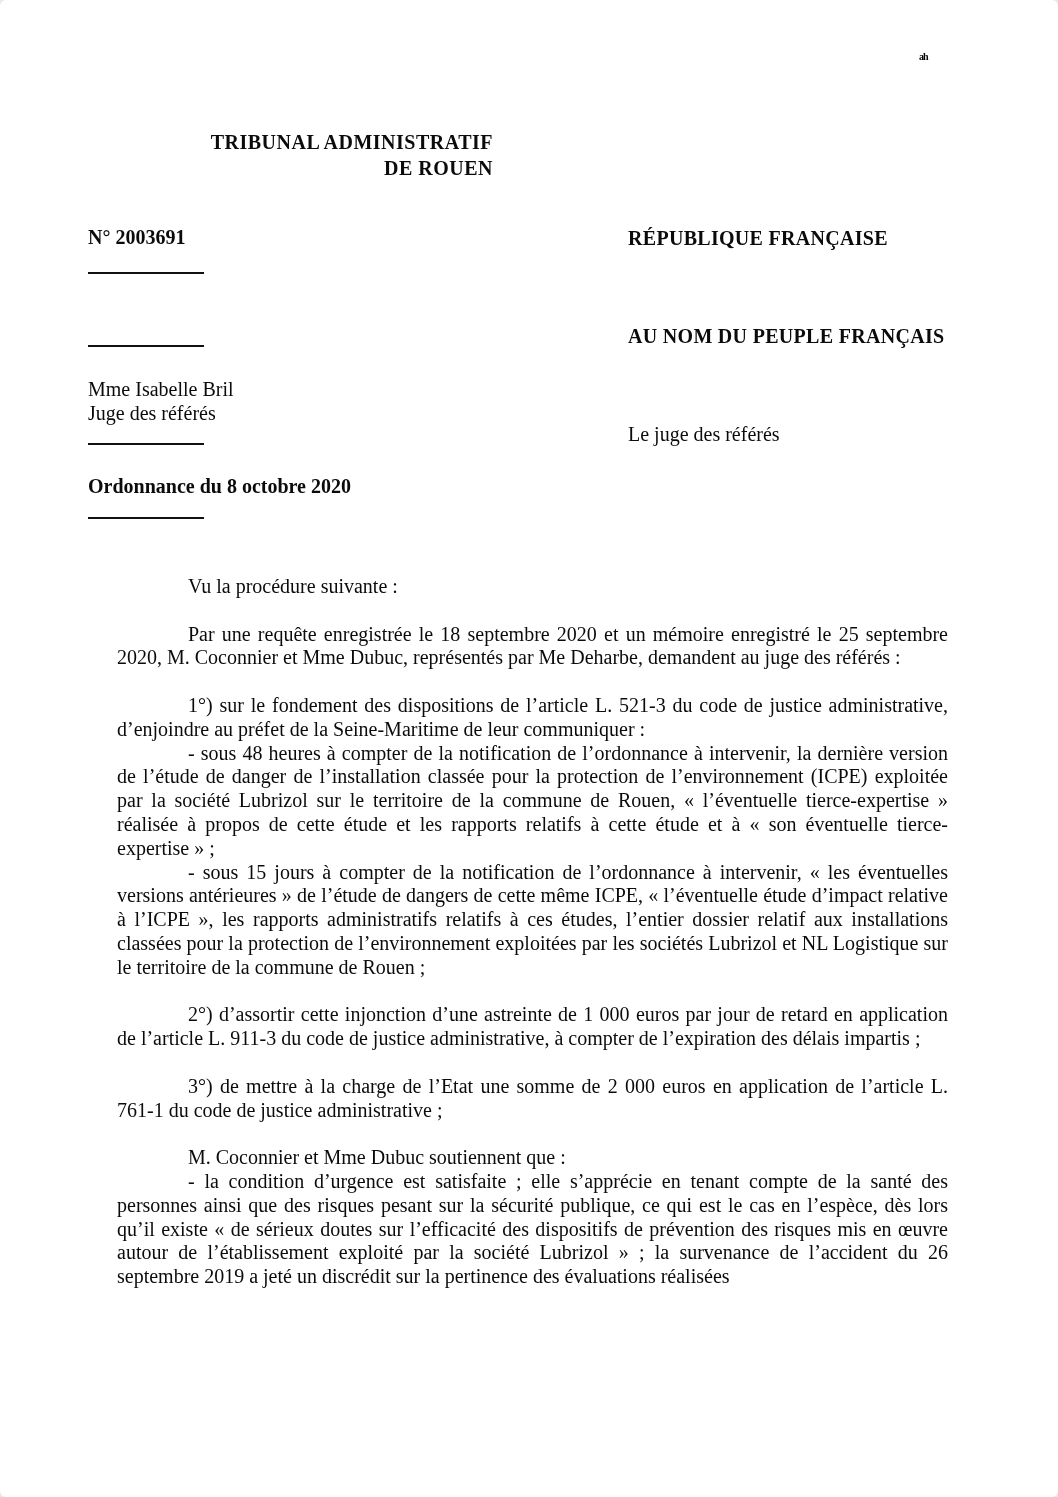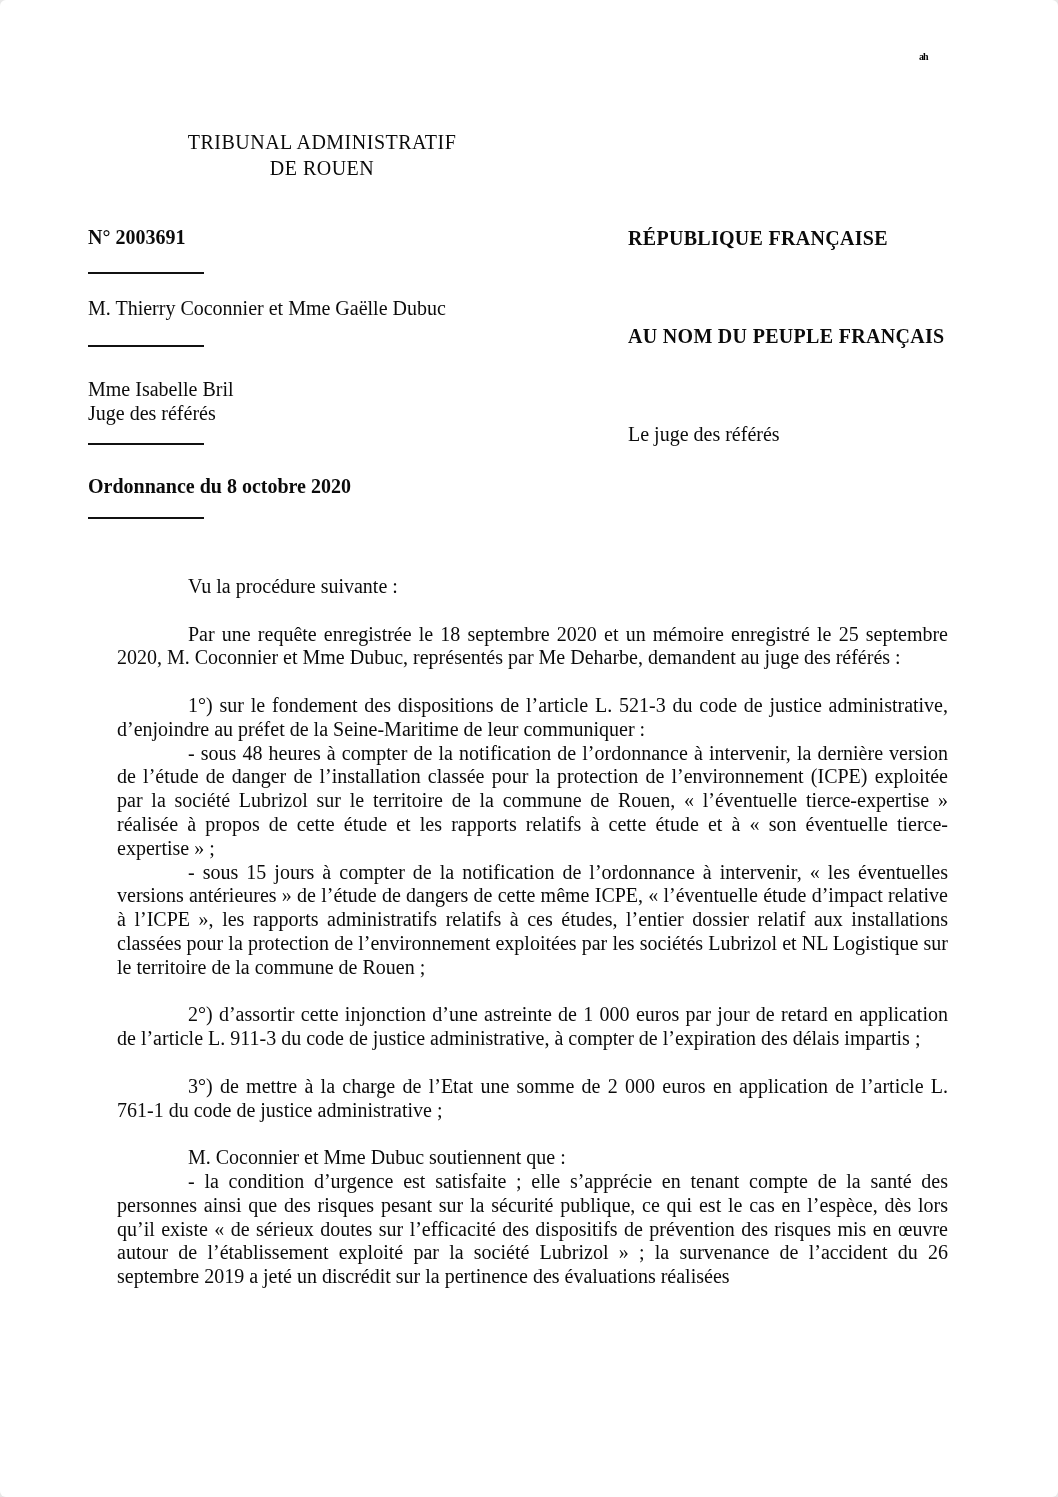--- a/index.html
+++ b/index.html
@@ -11,22 +11,22 @@
     margin: 0 auto;
     background: #ffffff;
     font-family: "Liberation Serif", "DejaVu Serif", serif;
     color: #0b0b0b;
     overflow: hidden;
     border-radius: 6px;
   }
   .abs { position: absolute; }
   .court-title {
     top: 129px; left: 151px; width: 342px;
-    text-align: center;
-    font-weight: normal;
+    text-align: right;
+    font-weight: bold;
     font-size: 20px;
     line-height: 26px;
     letter-spacing: 0.5px;
   }
   .case-number {
     top: 226px; left: 88px;
     font-weight: bold;
     font-size: 20px;
   }
   .plain-20 { font-size: 20px; line-height: 24px; }
@@ -78,21 +78,20 @@
   <span class="abs scan-artifact">ah</span>
 
   <div class="abs court-title">
     <div>TRIBUNAL ADMINISTRATIF</div>
     <div>DE ROUEN</div>
   </div>
 
   <div class="abs case-number">N° 2003691</div>
   <div class="abs hrule rule-1"></div>
 
-  <div class="abs plain-20 parties">M. Thierry Coconnier et Mme Gaëlle Dubuc</div>
   <div class="abs hrule rule-2"></div>
 
   <div class="abs plain-20 judge-name">Mme Isabelle Bril</div>
   <div class="abs plain-20 judge-title">Juge des référés</div>
   <div class="abs hrule rule-3"></div>
 
   <div class="abs plain-20 order-date">Ordonnance du 8 octobre 2020</div>
   <div class="abs hrule rule-4"></div>
 
   <div class="abs right-center republic">RÉPUBLIQUE FRANÇAISE</div>

